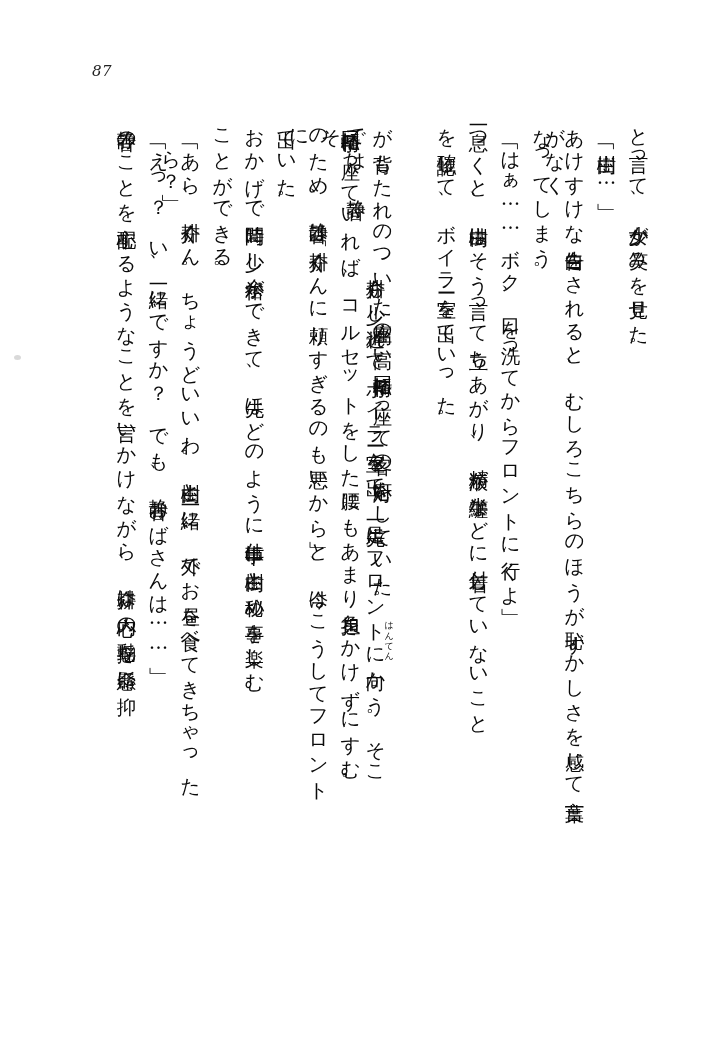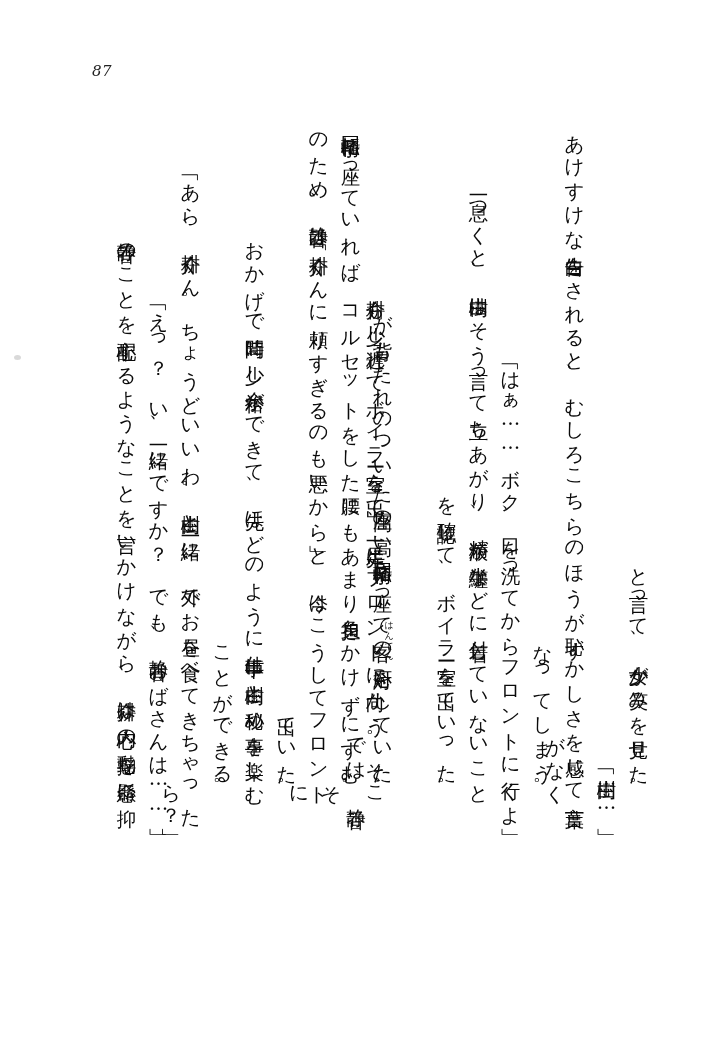--- a/index.html
+++ b/index.html
@@ -8,21 +8,20 @@
     background: #ffffff;
   }
   .page {
     position: relative;
     width: 708px;
     height: 856px;
     background: #ffffff;
     overflow: hidden;
     font-family: "DejaVu Serif", "Liberation Serif", serif;
     color: #111111;
-    text-align: right;
   }
   .page-number {
     position: absolute;
     top: 62px;
     left: 92px;
     font-size: 15px;
     font-style: italic;
     font-family: "DejaVu Serif", "Liberation Serif", serif;
     color: #222222;
     letter-spacing: 0.5px;

